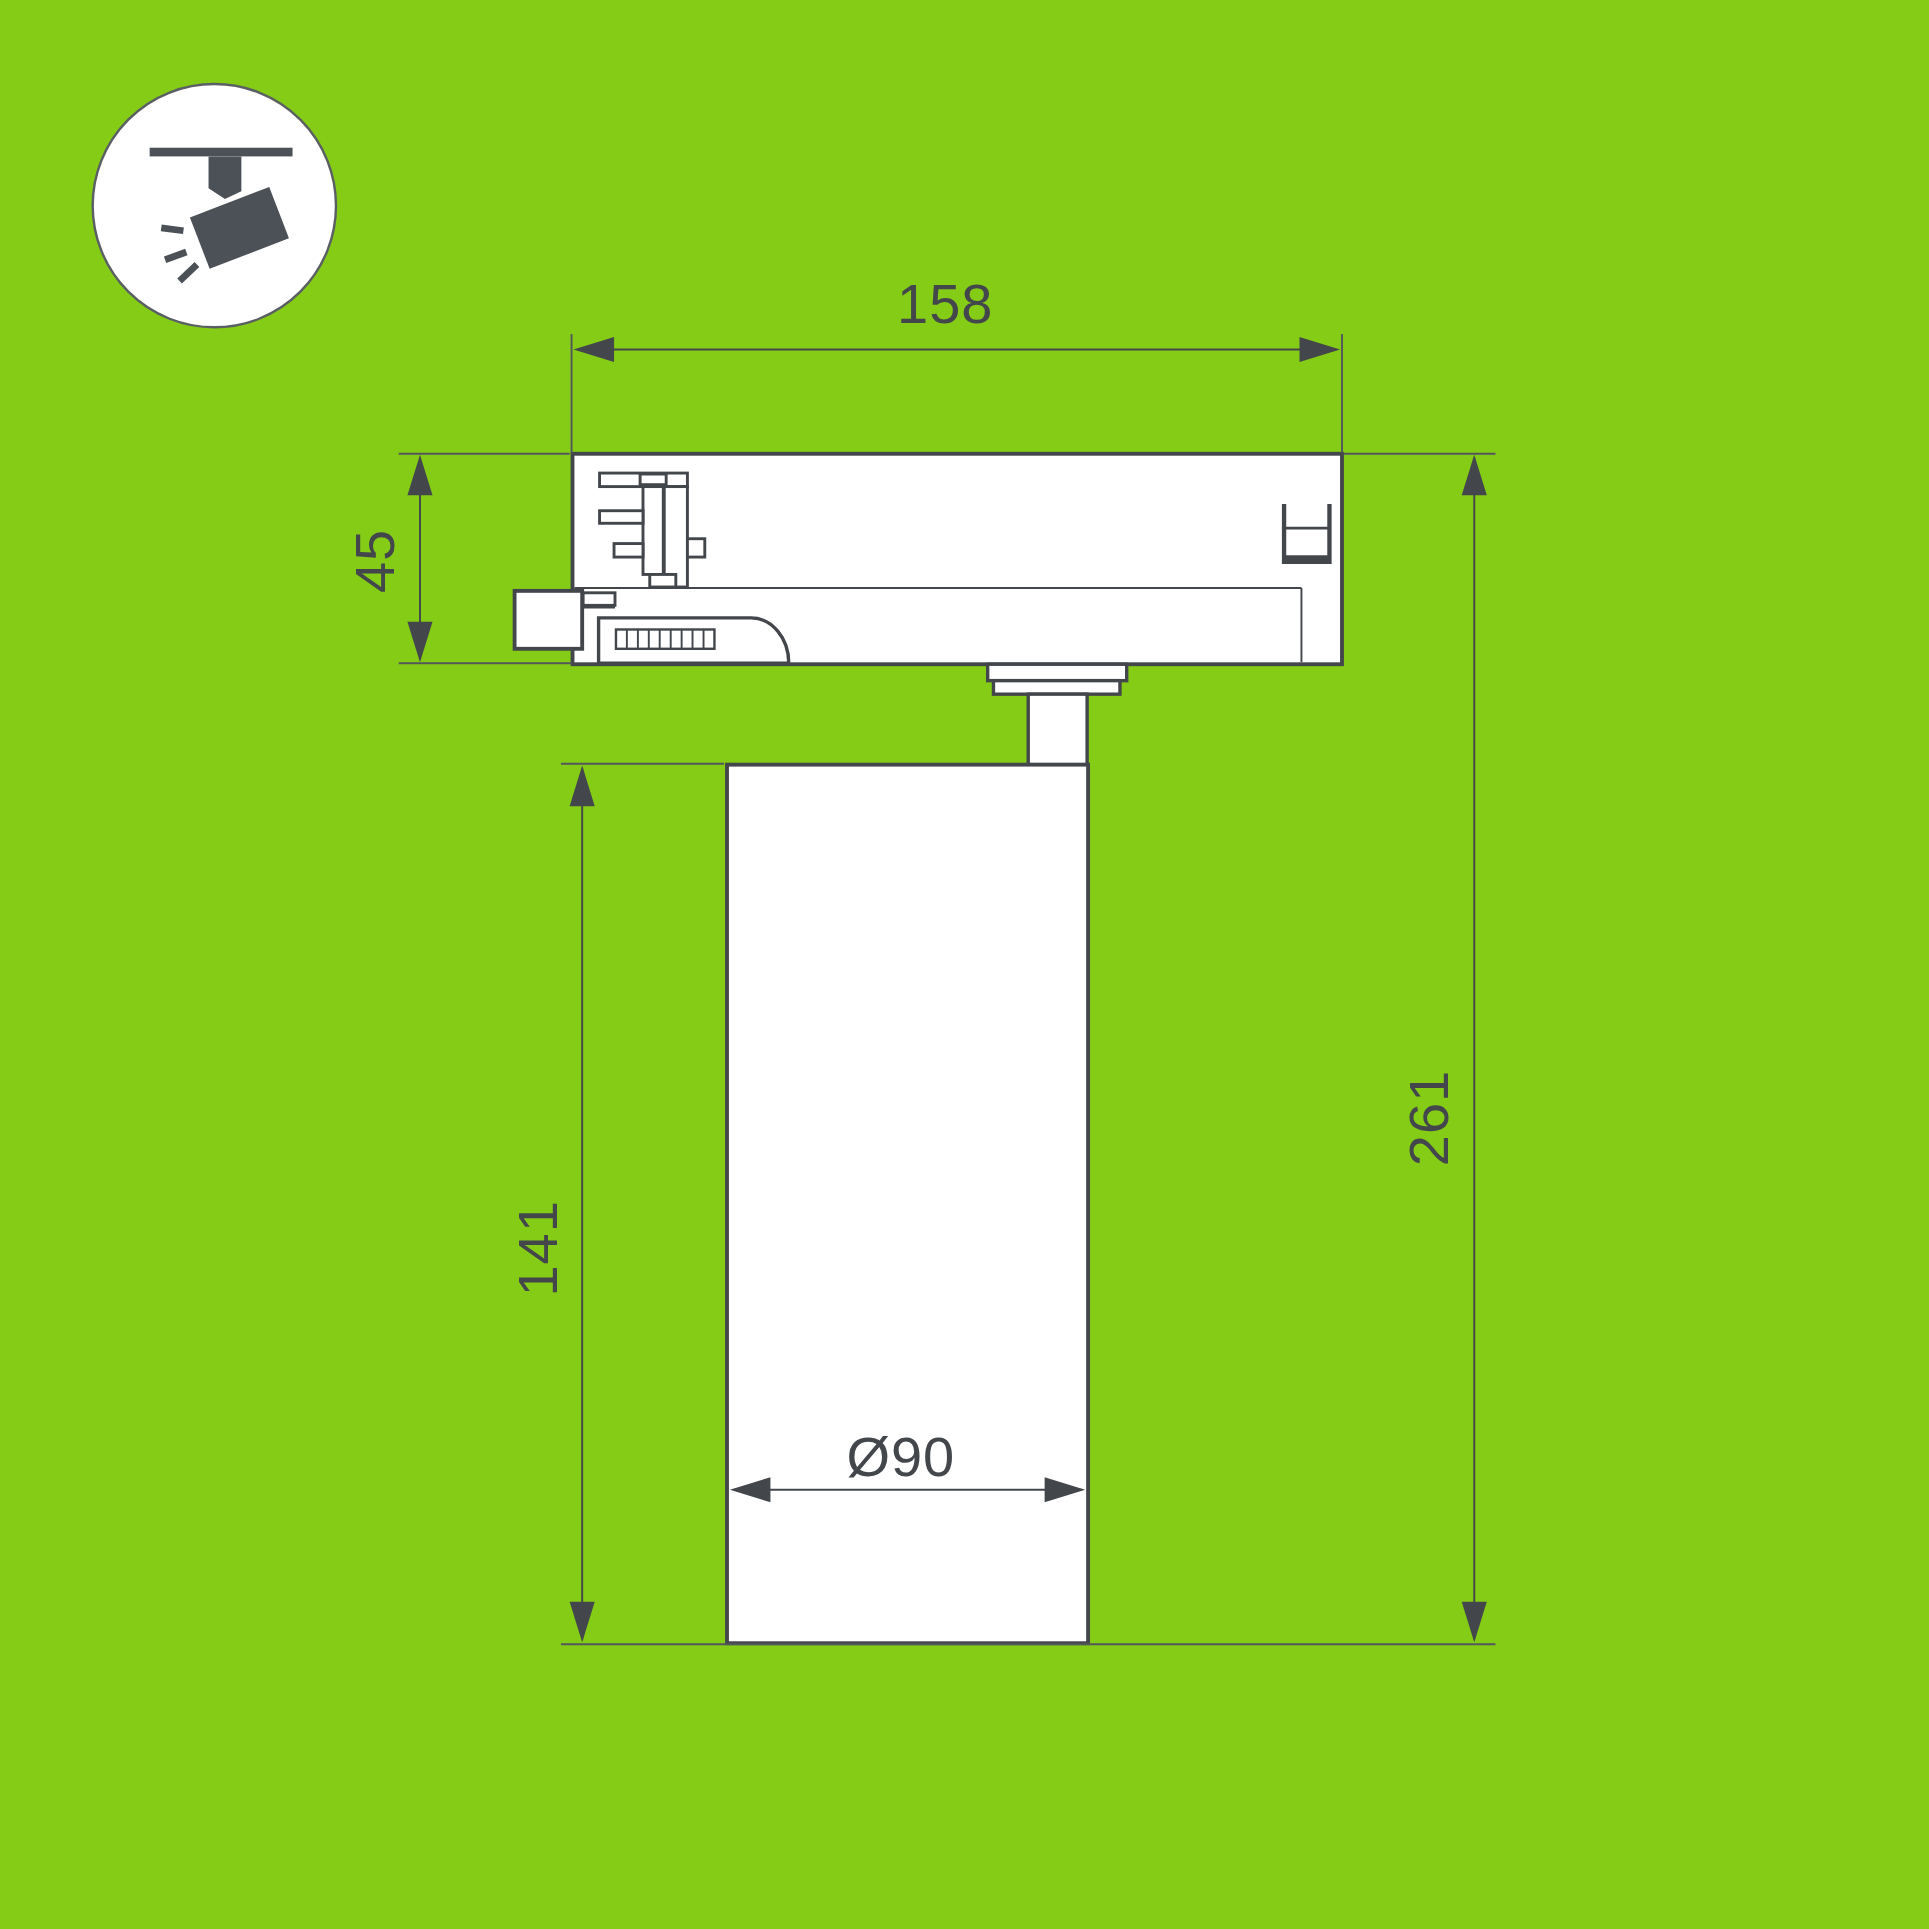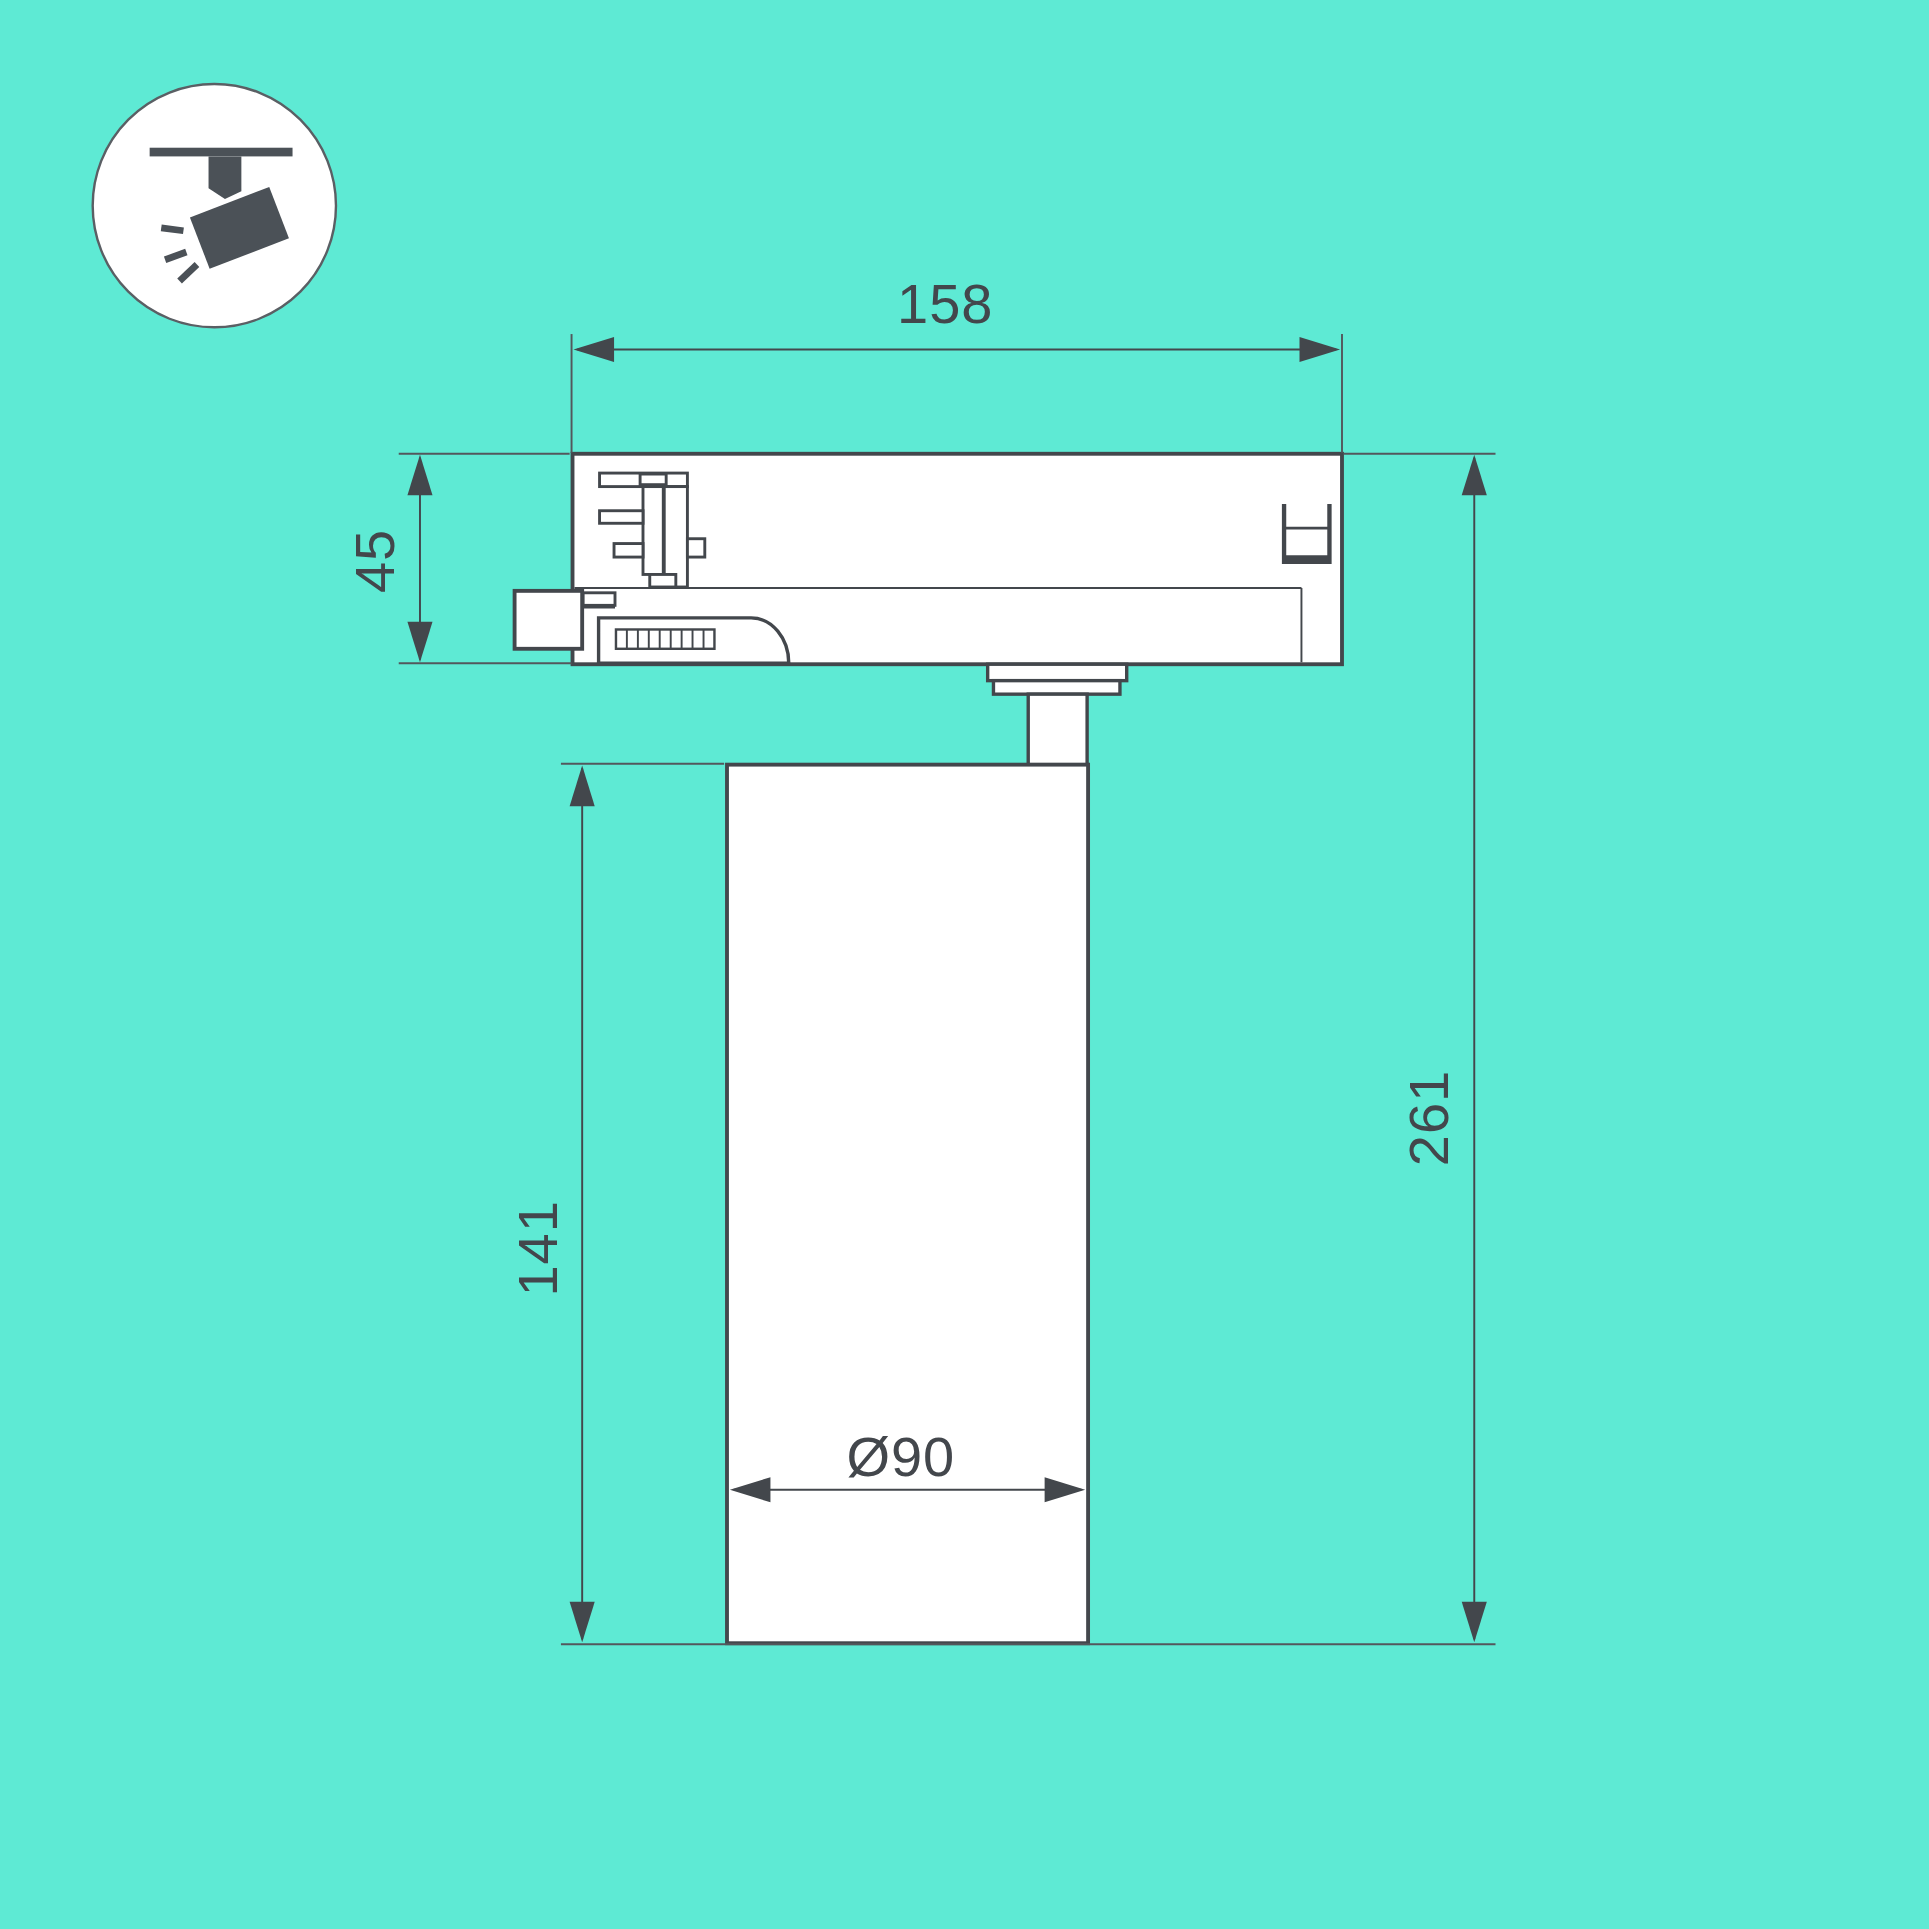--- a/index.html
+++ b/index.html
@@ -1,16 +1,16 @@
 <!DOCTYPE html>
 <html><head>
 <meta charset="utf-8">
 <style>
   html,body{margin:0;padding:0;background:#ffffff;}
-  .canvas{width:1929px;height:1929px;position:relative;background:#5eead4;overflow:hidden;}
+  .canvas{width:1929px;height:1929px;position:relative;background:#84cc16;overflow:hidden;}
   svg{display:block;}
   .outline{fill:#ffffff;stroke:#43474c;}
   .detail{fill:#ffffff;stroke:#43474c;}
   .thin{stroke:#53575c;stroke-width:2;fill:none;}
   .dimline{stroke:#43474c;stroke-width:2;fill:none;}
   .arrow{fill:#43474c;stroke:none;}
   text{font-family:"Liberation Sans","DejaVu Sans",sans-serif;font-size:58px;fill:#43474c;letter-spacing:1px;}
 </style>
 </head>
 <body>

